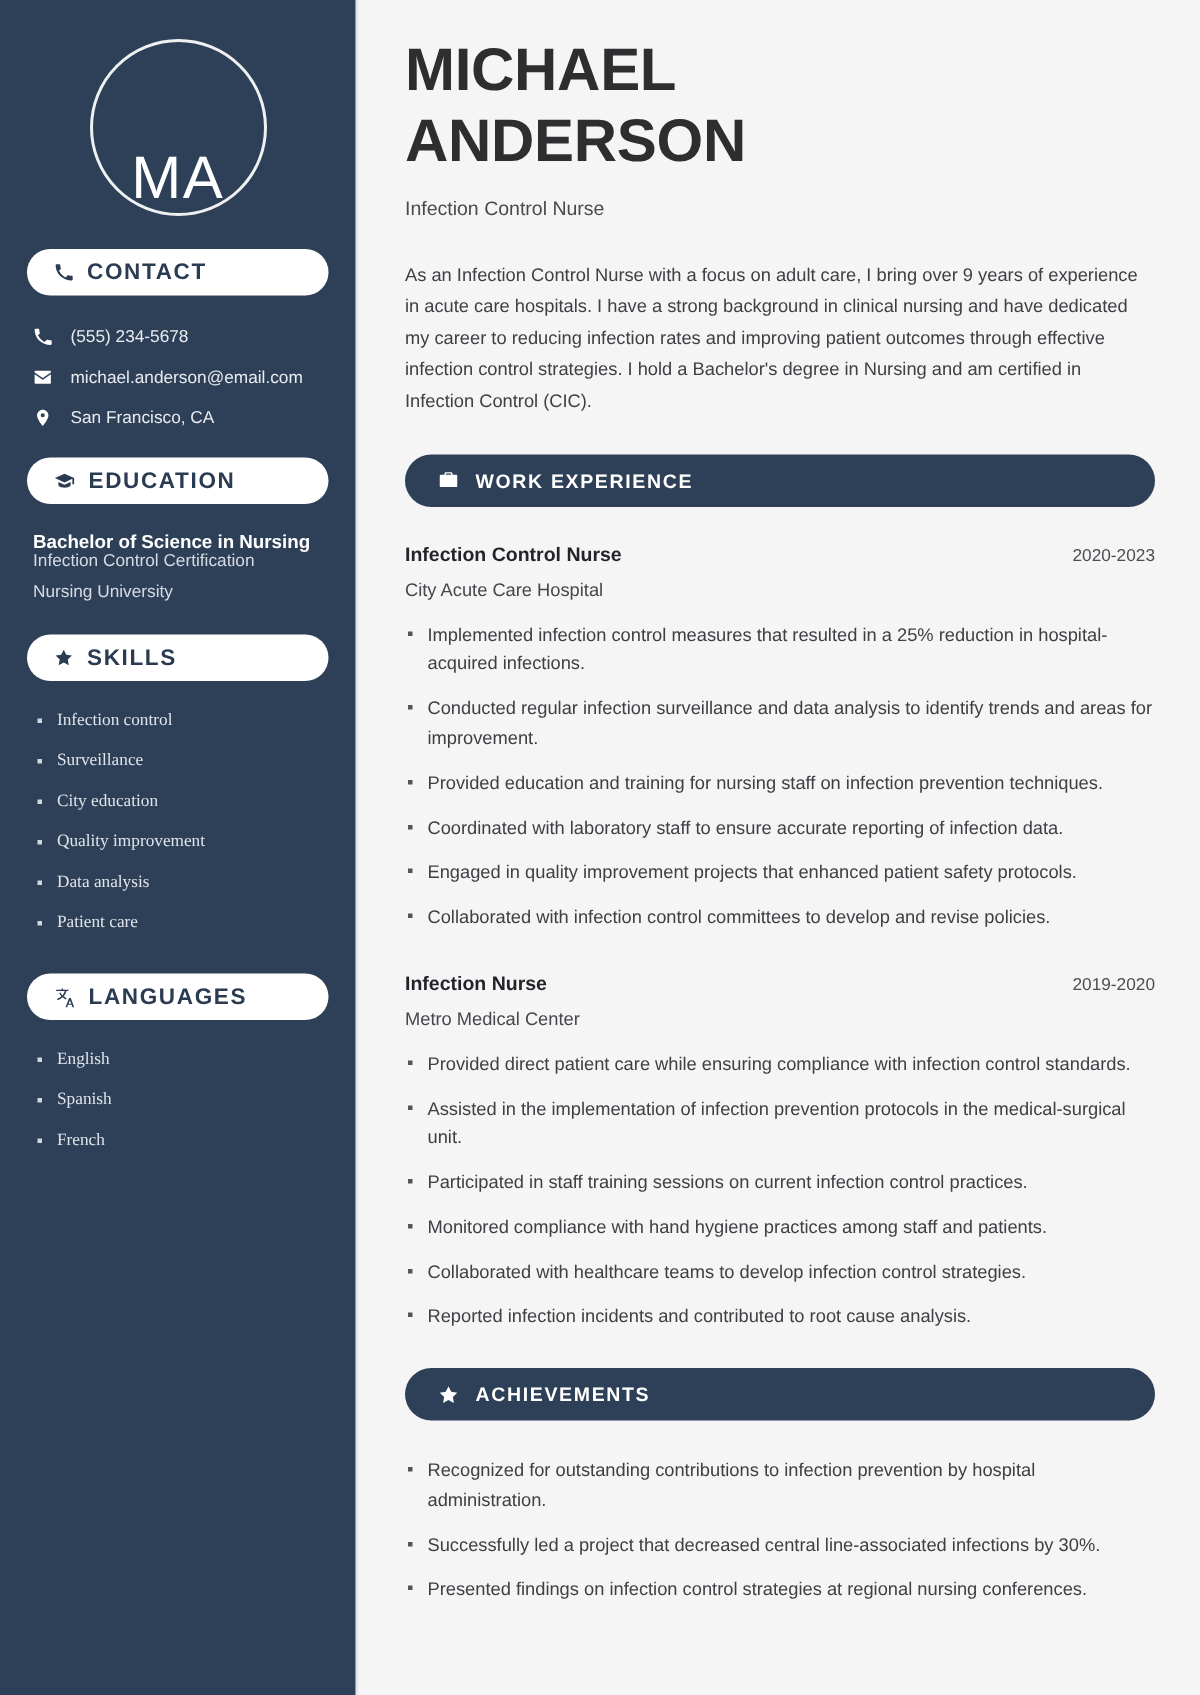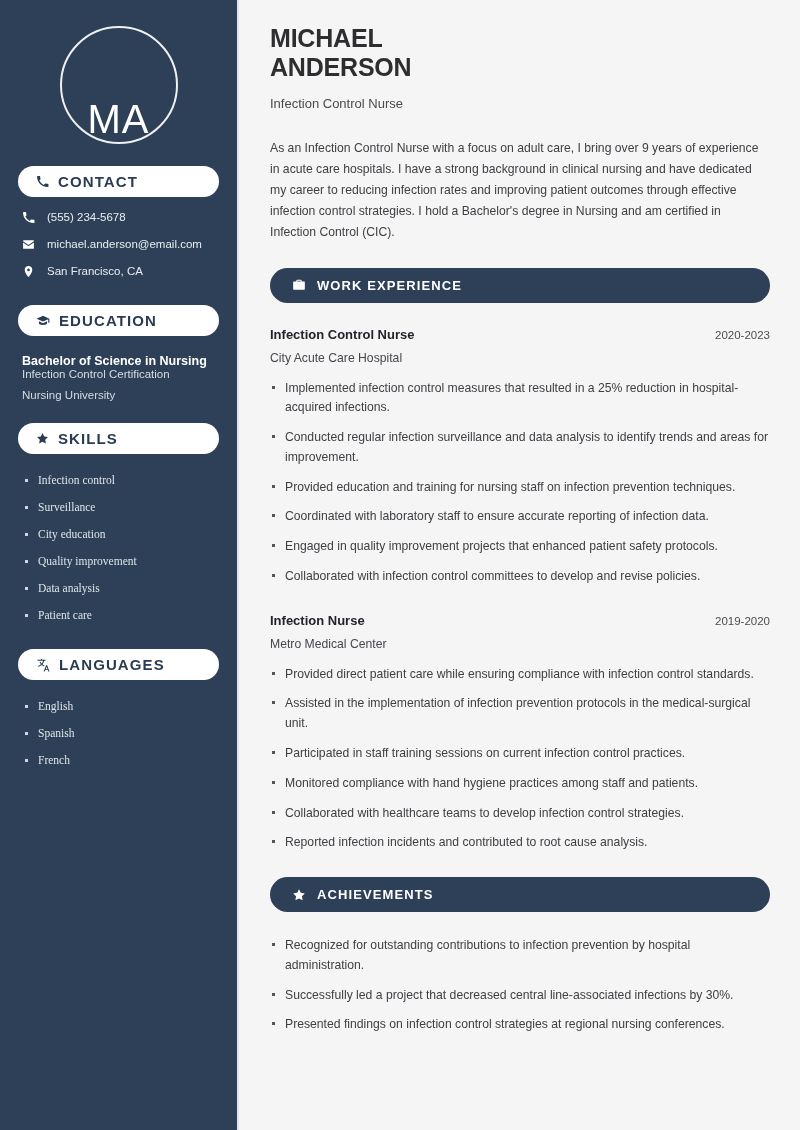--- a/index.html
+++ b/index.html
@@ -64,21 +64,21 @@
   }
   .pill .ptxt {
     font-size: 15px;
     font-weight: bold;
     letter-spacing: 1.1px;
   }
   .pill svg { display: block; flex: 0 0 auto; }
 
   .contact-row {
     display: flex;
-    align-items: flex-start;
+    align-items: center;
     gap: 12px;
     padding: 0 4px;
     height: 27px;
   }
   .contact-row .ctxt {
     font-size: 11.5px;
     color: #e9ecf1;
   }
   .contact-row svg { flex: 0 0 auto; display: block; }
 
@@ -109,21 +109,21 @@
 
   .gap-sec { height: 13px; }
 
   
   .main {
     flex: 1;
     background: #F5F5F6;
     padding: 24px 30px 0 31px;
   }
   .name {
-    font-size: 25px;
+    font-size: 40px;
     font-weight: bold;
     color: #2e2e30;
     line-height: 1.17;
     letter-spacing: -0.2px;
   }
   .role {
     font-size: 13px;
     color: #4a4a4d;
     margin-top: 13px;
   }

